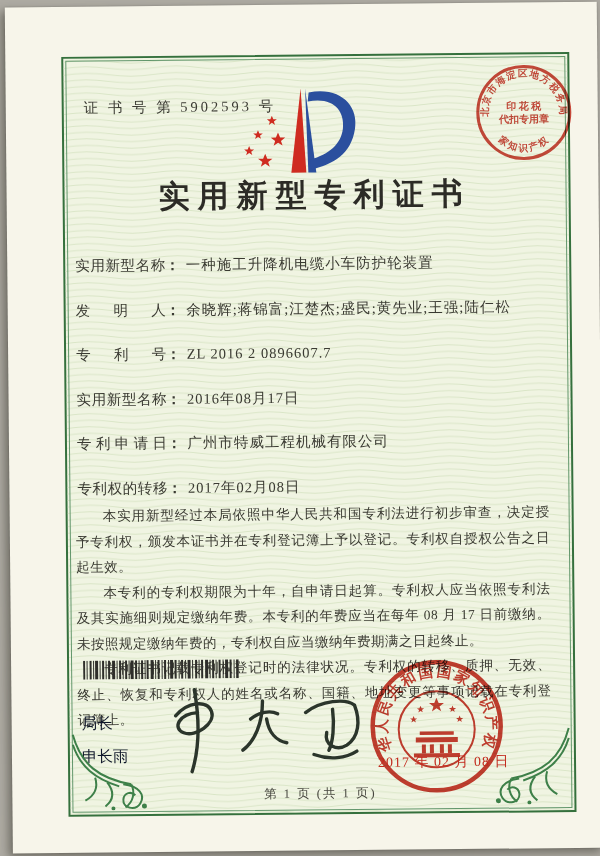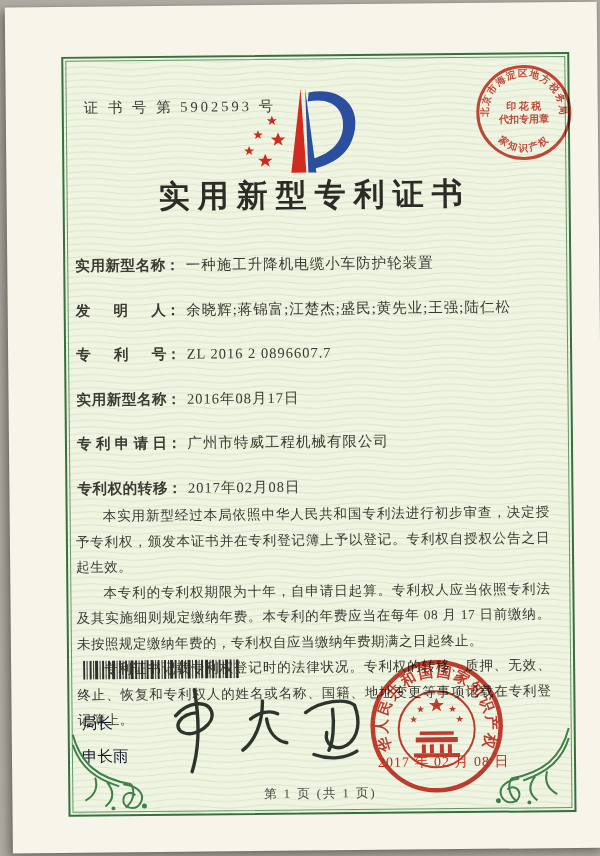--- a/index.html
+++ b/index.html
@@ -32,21 +32,21 @@
   .logo{position:absolute;left:233px;top:80px;}
   .doc-title{
     position:absolute;left:56px;top:170px;width:504px;
     text-align:center;font-size:31px;font-weight:bold;
     letter-spacing:8px;color:#2c2b26;
   }
   .fields{position:absolute;left:68px;top:250px;width:470px;}
   .frow{height:44.5px;font-size:14.5px;color:#3a3a32;white-space:nowrap;}
   .flabel{
     display:inline-block;width:90px;text-align:justify;text-align-last:justify;
-    font-weight:700;
+    font-weight:400;
   }
   .fcolon{font-weight:600;}
   .fvalue{margin-left:6px;letter-spacing:1px;}
   .bodytext{
     position:absolute;left:66px;top:497px;width:474px;
     font-size:13.5px;line-height:25.5px;color:#3a3a32;
     text-align:justify;letter-spacing:0.5px;
   }
   .bodytext p{margin:0;text-indent:2em;}
   .barcode{position:absolute;left:72px;top:654px;}

